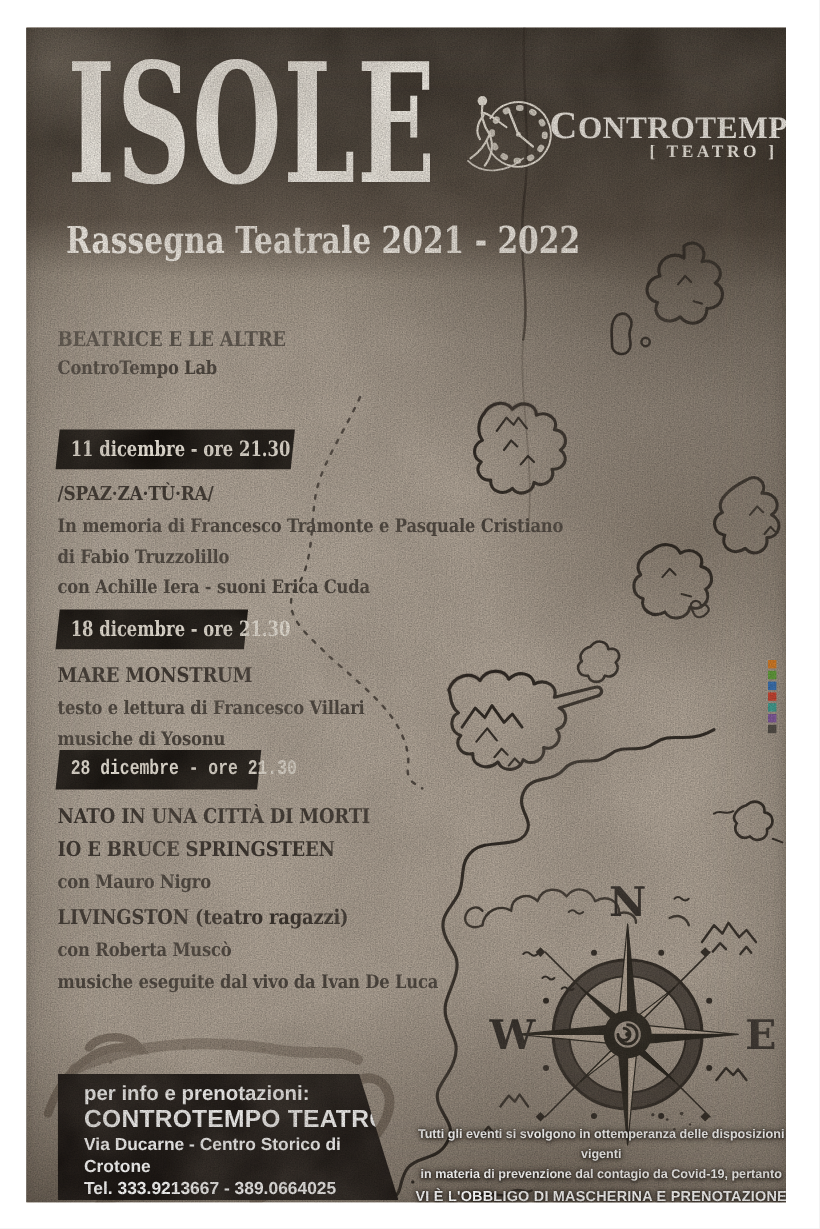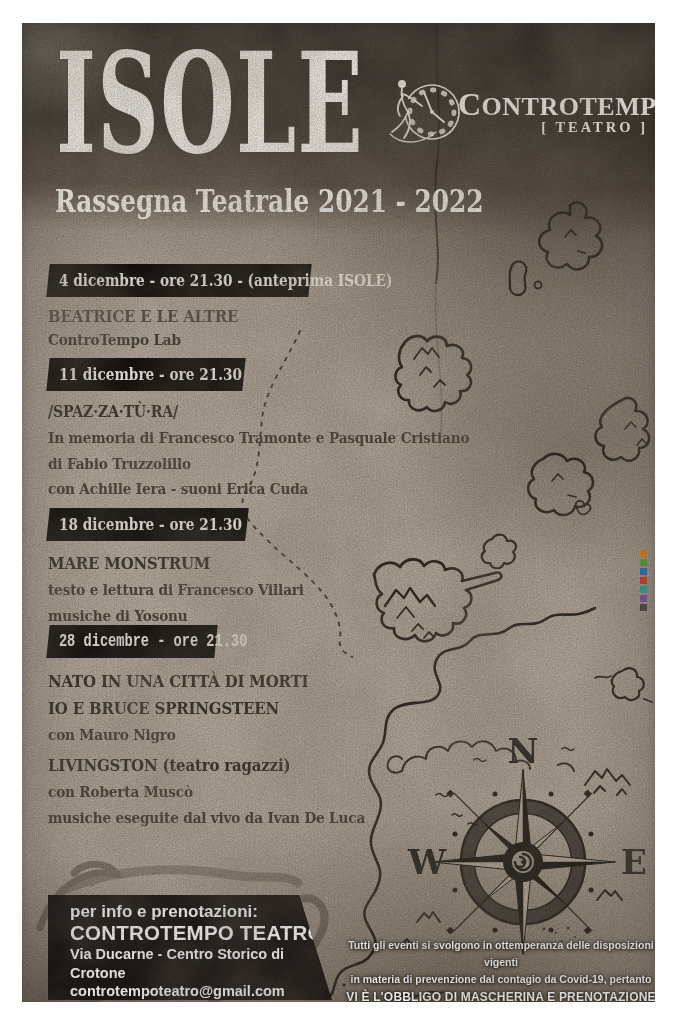--- a/index.html
+++ b/index.html
@@ -35,21 +35,21 @@
   
   .ev{position:absolute;left:26px;z-index:20;width:470px;}
   .bar{position:relative;height:33px;line-height:33px;margin-bottom:0;}
   .bar::before{content:"";position:absolute;inset:0;background:#17130f;transform:skewX(-6deg);}
   .bar span{position:relative;display:inline-block;padding-left:14px;color:#f0eadf;
         font-size:17.5px;font-weight:700;white-space:nowrap;transform:scaleX(.78);transform-origin:0 50%;}
   .ttl,.ln{transform:scaleX(.88);transform-origin:0 0;white-space:nowrap;letter-spacing:-.2px;}
   .ttl{font-size:17px;font-weight:700;color:#3a332d;line-height:27px;}
   .ln{font-size:15.5px;font-weight:700;color:#48413a;line-height:25.5px;}
   .faded{color:#59524a;}
-  .ev1 .bar{width:262px;} .ev2 .bar{width:196px;} .ev3 .bar{width:199px;}
+  .ev1 .bar{width:262px;} .ev2 .bar{width:196px;} .ev3 .bar{width:157px;}
   .ev4 .bar{width:168px;font-family:Liberation Mono, monospace;} .ev5 .bar{width:170px;}
   .ev1 .ttl{margin-top:8px;line-height:23px;} .ev1 .ln{line-height:23px;}
   .ev2 .ttl{margin-top:7px;font-size:16px;}
   .ev3 .ttl{margin-top:9px;} .ev4 .ttl{margin-top:10px;line-height:27px;} .ev5 .ttl{margin-top:10px;}
   
   .info{position:absolute;left:26px;top:872px;width:284px;height:105px;z-index:30;
         background:#181310;clip-path:polygon(0 0, 88.5% 0, 100% 100%, 0 100%);
         padding:8px 0 0 22px;box-sizing:border-box;color:#ffffff;
         font-family:"Liberation Sans", sans-serif;}
   .info-heading{font-size:17px;font-weight:700;line-height:18px;}
@@ -234,21 +234,20 @@
         <circle cx="14" cy="12" r="4" fill="#ece6db" stroke="none"></circle>
         <path d="M14,16 C12,26 16,34 20,40 M15,22 C22,24 28,30 34,34 M15,24 C10,30 8,38 12,44
                  M20,40 C16,50 10,56 4,60 M20,40 C24,50 22,58 16,66" stroke-width="1.8"></path>
         <path d="M2,62 C14,74 34,72 48,60" stroke-width="1.4" opacity=".9"></path>
       </svg>
       <div class="logo-name">CONTROTEMPO</div>
       <div class="logo-tagline">[ TEATRO ]</div>
     </div>
 
     <div class="ev ev1" style="top:241px">
-      <div class="bar"><span>4 dicembre - ore 21.30 - (anteprima ISOLE)</span></div>
       <div class="ttl faded">BEATRICE E LE ALTRE</div>
       <div class="ln">ControTempo Lab</div>
     </div>
 
     <div class="ev ev2" style="top:335px">
       <div class="bar"><span>11 dicembre - ore 21.30</span></div>
       <div class="ttl">/SPAZ·ZA·TÙ·RA/</div>
       <div class="ln">In memoria di Francesco Tramonte e Pasquale Cristiano</div>
       <div class="ln">di Fabio Truzzolillo</div>
       <div class="ln">con Achille Iera - suoni Erica Cuda</div>
@@ -271,20 +270,21 @@
     <div class="ev ev5" style="top:719px">
       <div class="ttl">LIVINGSTON (teatro ragazzi)</div>
       <div class="ln">con Roberta Muscò</div>
       <div class="ln">musiche eseguite dal vivo da Ivan De Luca</div>
     </div>
 
     <div class="info">
       <div class="info-heading">per info e prenotazioni:</div>
       <div class="info-name">CONTROTEMPO TEATRO</div>
       <div class="info-line">Via Ducarne - Centro Storico di Crotone</div>
+      <div class="info-line">Tel. 333.9213667 - 389.0664025</div>
       <div class="info-line">controtempoteatro@gmail.com</div>
     </div>
 
     <div class="covid">
       <div class="covid-line">Tutti gli eventi si svolgono in ottemperanza delle disposizioni vigenti</div>
       <div class="covid-line">in materia di prevenzione dal contagio da Covid-19, pertanto</div>
       <div class="covid-strong">VI È L'OBBLIGO DI MASCHERINA E PRENOTAZIONE</div>
     </div>
 
     <div class="watermark">

